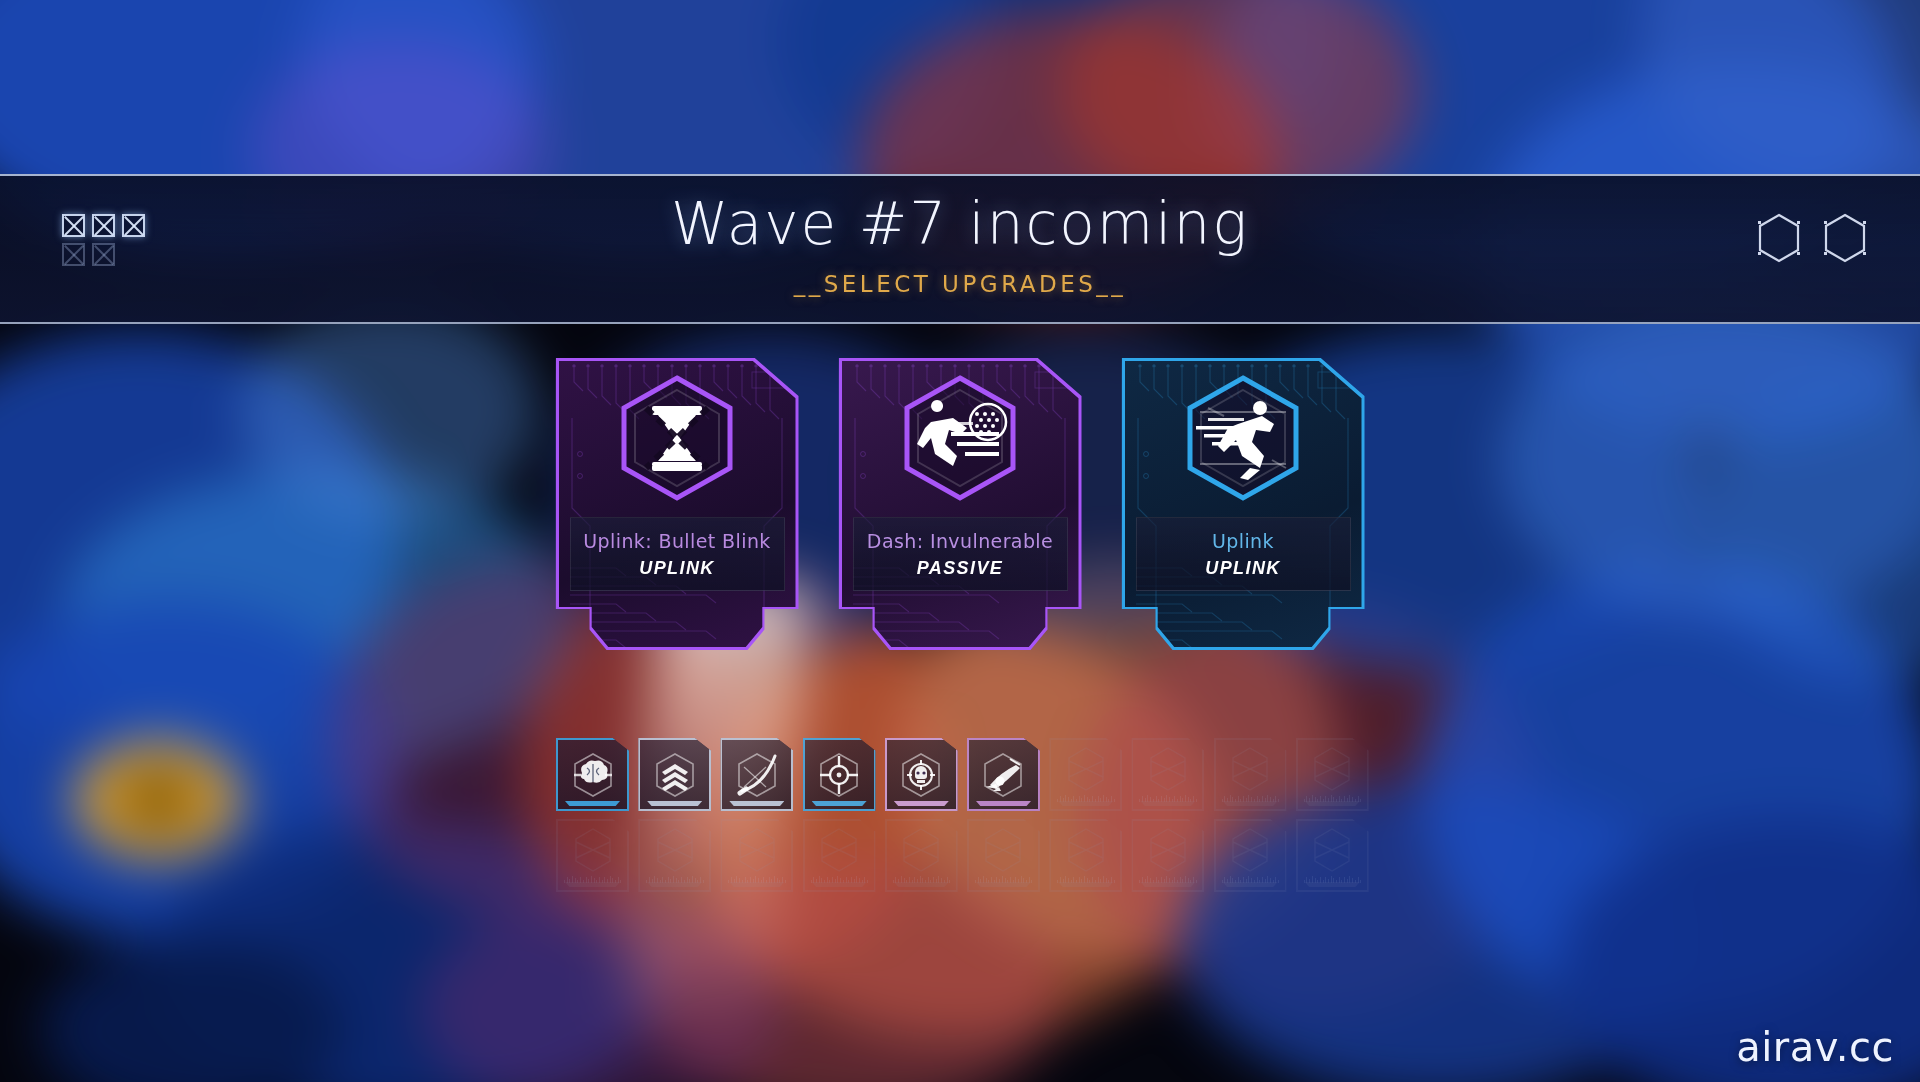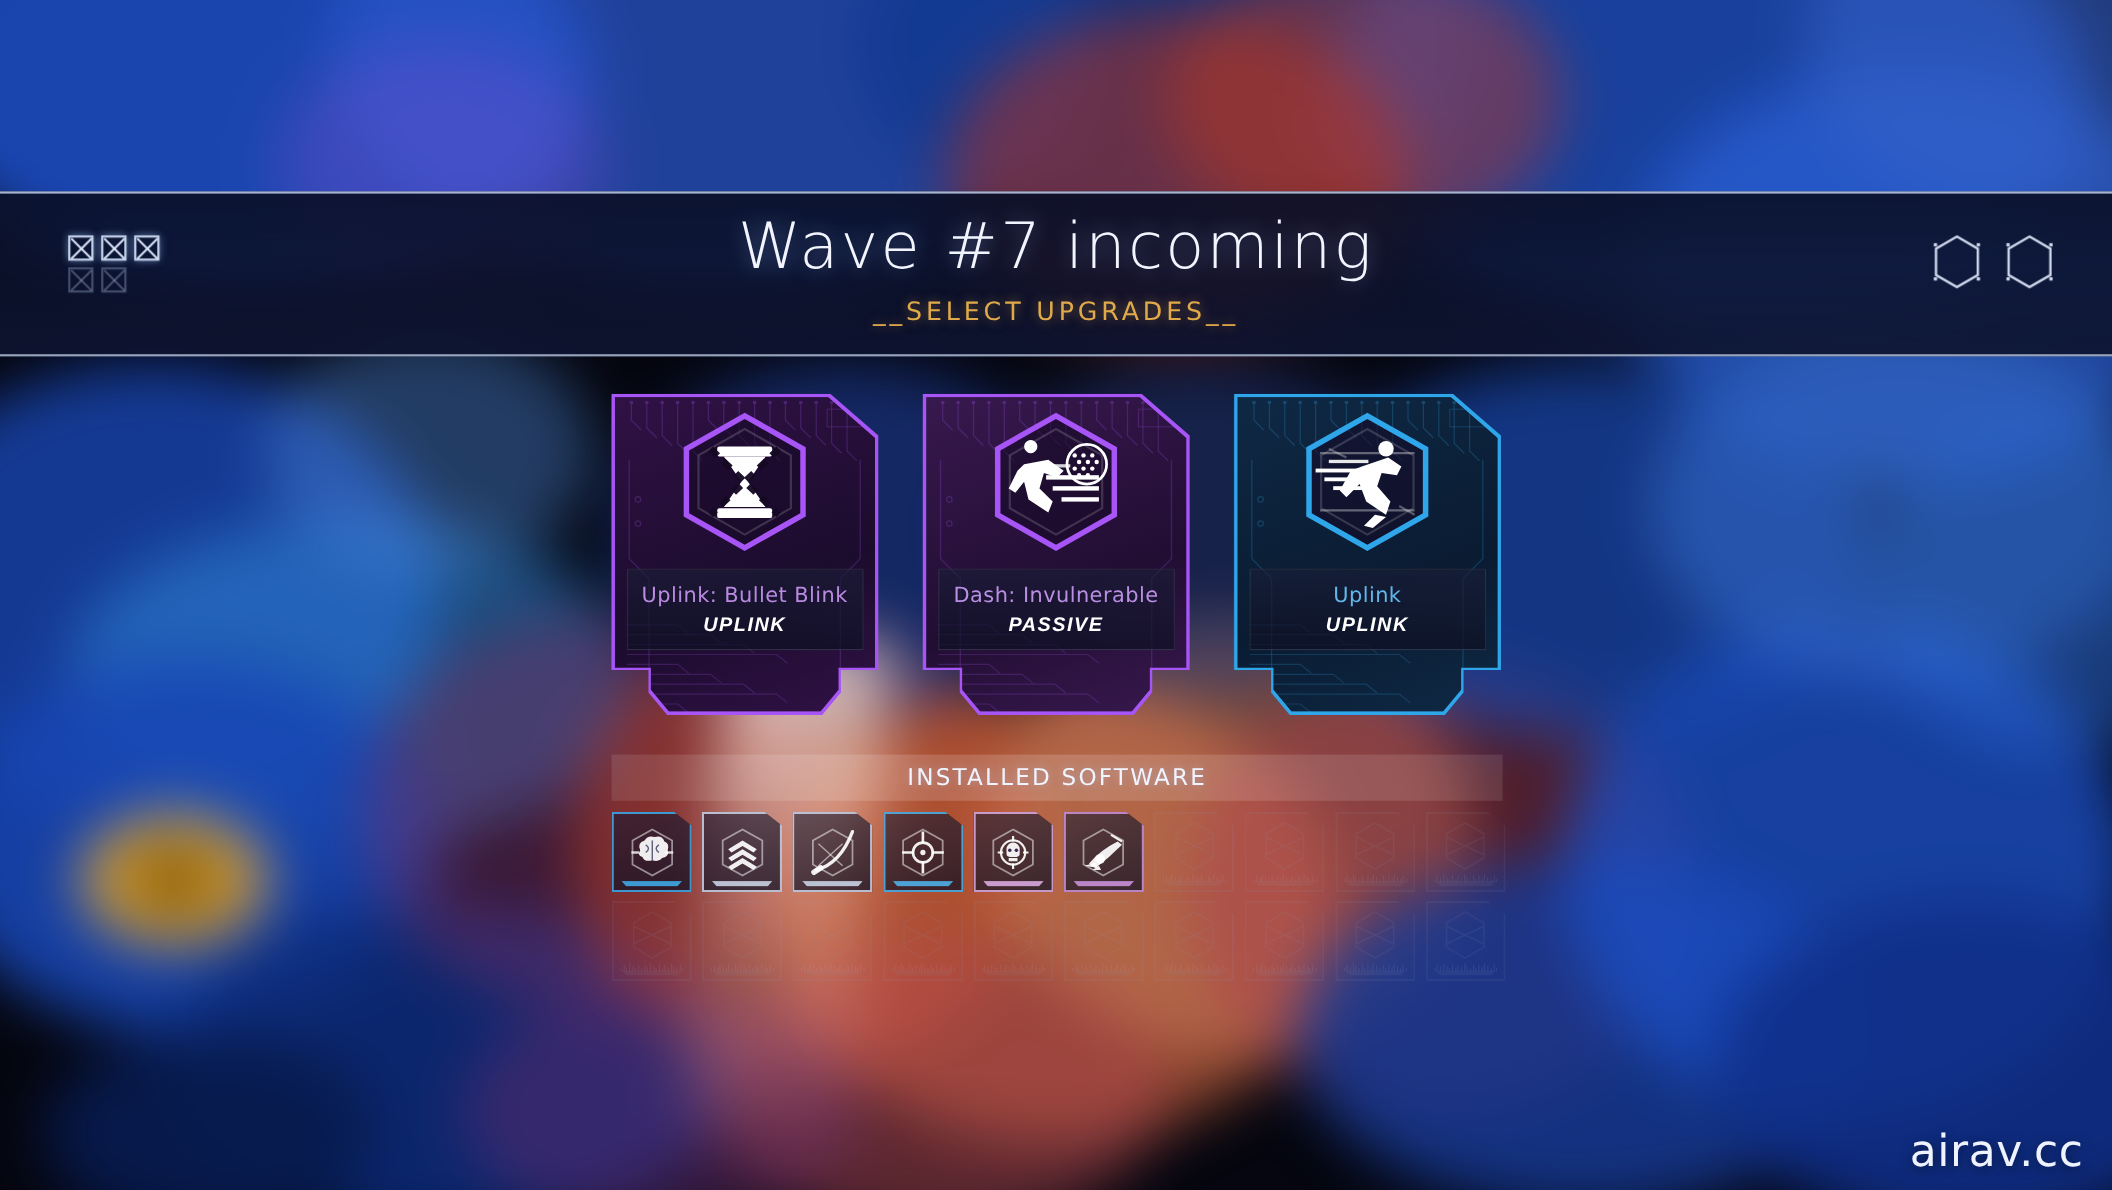--- a/index.html
+++ b/index.html
@@ -415,23 +415,20 @@
       <rect x="34" y="70" width="30" height="3.5" fill="#ffffff"></rect>
       <rect x="30" y="46" width="36" height="3" fill="#ffffff" opacity=".9"></rect>
           </svg></div>
       <div class="plate">
         <div class="cname" style="color:#62b6e8">Uplink</div>
         <div class="ctype">UPLINK</div>
       </div>
       </div>
     </div>
 
-  <div id="swbar">
-    <span class="lbl">INSTALLED SOFTWARE</span>
-  </div>
   <div id="grid">
       <div class="slot" style="opacity: 1;">
       <div class="slotInner" style="background:linear-gradient(160deg, rgba(16,24,52,.55), rgba(10,14,34,.72));
                   box-shadow:inset 0 0 0 2px #3fa9e5e0;"></div>
       <div class="slotGlyph"><svg width="46" height="50" viewBox="0 0 46 48">
             <polygon points="23,3 41,13 41,35 23,45 5,35 5,13" fill="none" stroke="rgba(255,255,255,.92)" stroke-width="1.6" opacity=".55"></polygon>
       <path d="M12 22 q-3 -7 4 -9 q3 -5 9 -3 q7 -2 9 4 q5 2 3 8 q2 6 -5 7 q-3 4 -9 2 q-7 2 -9 -3 q-5 -1 -2 -6 Z" fill="rgba(255,255,255,.92)"></path>
       <path d="M23 13 v18 M17 17 q5 3 0 7 M29 17 q-5 3 0 7" stroke="rgba(40,50,80,.75)" stroke-width="1.3" fill="none"></path>
       <path d="M4 24 h7 M35 24 h7" stroke="rgba(255,255,255,.92)" stroke-width="2.4" opacity=".85"></path>
           </svg></div>

